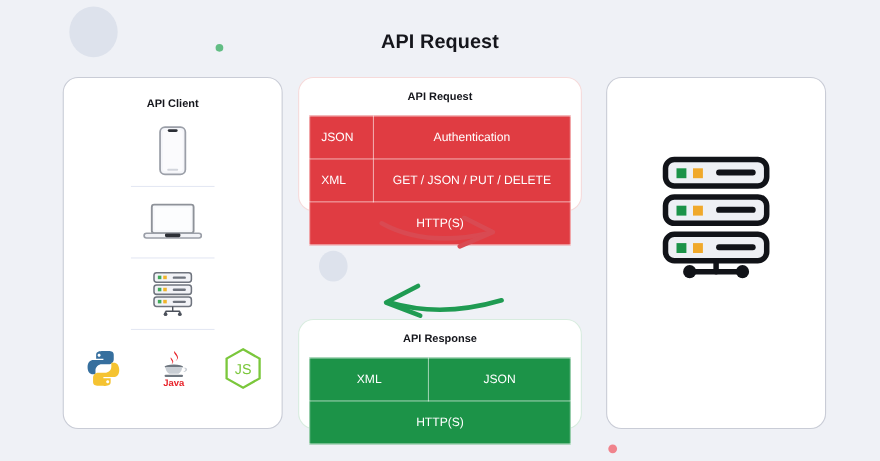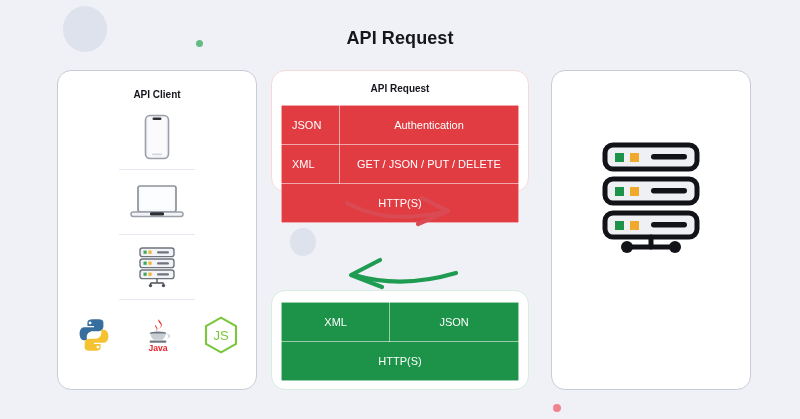--- a/index.html
+++ b/index.html
@@ -255,20 +255,21 @@
   <path d="M3 7 C30 22, 64 24, 100 16" fill="none" stroke="#d94a52" stroke-width="4.2" stroke-linecap="round"></path>
   <path d="M78 2 L104 15 L74 28" fill="none" stroke="#d94a52" stroke-width="4.2" stroke-linecap="round" stroke-linejoin="round"></path>
 </svg>
 
 <svg id="arrow-response" width="120" height="36" viewBox="0 0 120 36">
   <path d="M14 20 C48 30, 82 28, 116 18" fill="none" stroke="#1f9b52" stroke-width="4.2" stroke-linecap="round"></path>
   <path d="M40 5 L11 20 L42 32" fill="none" stroke="#1f9b52" stroke-width="4.2" stroke-linecap="round" stroke-linejoin="round"></path>
 </svg>
 
 <div class="panel" id="card-response">
+  <div class="panel-title">API Response</div>
   <table class="spec-table" id="table-response">
     <tbody>
       <tr>
         <td>XML</td>
         <td>JSON</td>
       </tr>
       <tr>
         <td colspan="2">HTTP(S)</td>
       </tr>
     </tbody>

